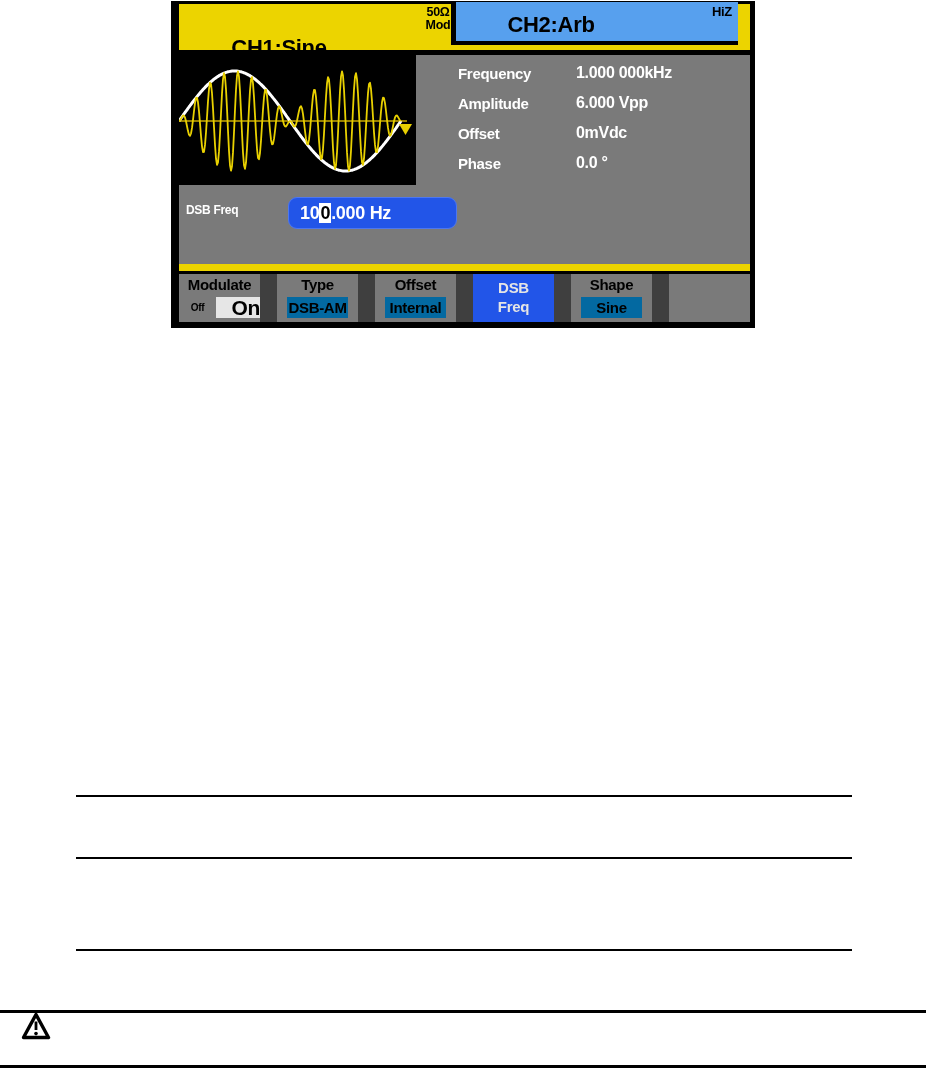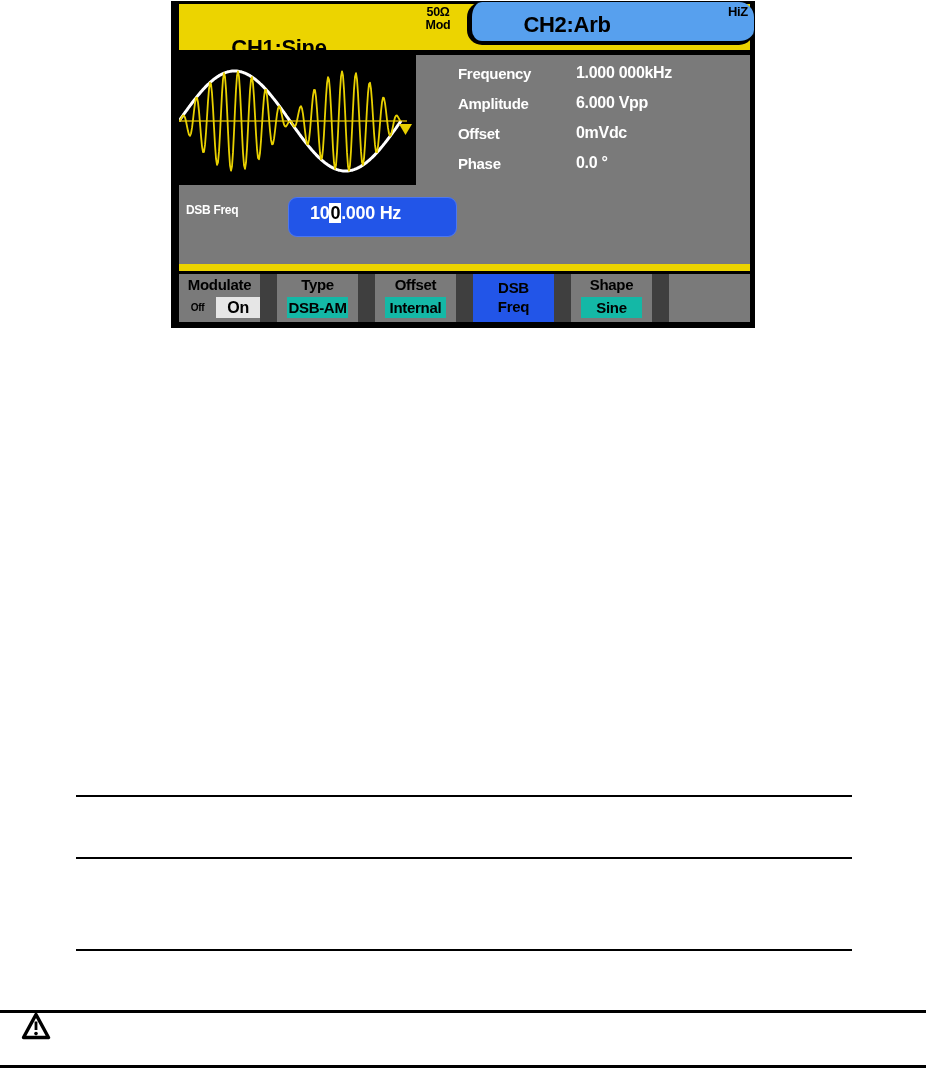--- a/index.html
+++ b/index.html
@@ -8,54 +8,54 @@
 
   
   .screen { position:absolute; left:171px; top:1px; width:584px; height:327px; background:#000; }
   .screen * { font-weight:700; letter-spacing:-0.3px; }
 
   .hdr { position:absolute; left:8px; top:3px; width:571px; height:46px; background:#ecd400; }
   .ch1-title { position:absolute; left:8px; top:13px; width:200px; text-align:center;
                font-size:22px; line-height:22px; color:#000;margin-top:23px; }
   .imp { position:absolute; left:246px; top:5px; width:42px; text-align:center;
          font-size:12.5px; line-height:12.5px; color:#000; }
-  .ch2box { position:absolute; left:296px; top:1px; width:287px; height:43px;
-            background:#57a0ee; border-left:5px solid #000; border-bottom:4px solid #000;border-radius:15px; }
+  .ch2box { position:absolute; left:280px; top:1px; width:287px; height:43px;
+            background:#57a0ee; border-left:5px solid #000; border-bottom:4px solid #000; }
   .ch2-title { position:absolute; left:10px; top:12px; width:170px; text-align:center;
                font-size:22px; line-height:22px; color:#000; }
   .hiz { position:absolute; right:6px; top:2px; font-size:13px; color:#000; }
 
   .graypanel { position:absolute; left:8px; top:54px; width:571px; height:209px; background:#7a7a7a; }
   .wavebox { position:absolute; left:8px; top:54px; width:237px; height:130px; background:#000; }
 
   .param-label { position:absolute; left:287px; width:118px; height:20px;
                  font-size:15px; color:#fff; }
   .param-value { position:absolute; left:405px; width:170px; height:20px;
                  font-size:16px; color:#fff; }
 
   .dsb-label { position:absolute; left:15px; top:202px; font-size:12px; color:#fff; }
-  .dsb-input { position:absolute; left:117px; top:196px; width:169px; height:40px;
+  .dsb-input { position:absolute; left:117px; top:196px; width:169px; height:32px;
                background:#2255e8; border-radius:9px; border:1px solid #4d77f0;
-               color:#fff; font-size:18px; line-height:30px; padding-left:21px; }
+               color:#fff; font-size:18px; line-height:30px; padding-left:11px; }
   .dsb-input .cursor { background:#fff; color:#000; padding:0 1px; }
 
   .ystrip { position:absolute; left:8px; top:263px; width:571px; height:7px; background:#ecd400; }
 
   .menu { position:absolute; left:8px; top:273px; width:571px; height:48px;
           display:grid; grid-template-columns:repeat(6,1fr); gap:17px; background:#3f3f3f; }
   .cell { background:#7a7a7a; overflow:hidden; }
   .cell.active { background:#2255e8; }
   .sk-label { margin-top:2px; text-align:center; font-size:15px; line-height:18px; color:#000; }
-  .sk-btn { margin:3px 10px 0; height:21px; background:#14b8a6; text-align:center;
+  .sk-btn { margin:3px 10px 0; height:21px; background:#0369a1; text-align:center;
             font-size:15px; line-height:21px; color:#000; }
   .sk-row { display:flex; margin-top:3px; align-items:center; }
   .sk-off { width:40px; text-align:center; font-size:10px; color:#000; }
-  .sk-on  { width:47px; height:21px; background:#e6e6e6; text-align:center;
-            font-size:16px; line-height:21px; color:#000; }
-  .sk-two { margin-top:4px; text-align:center; font-size:15px; line-height:19px; color:#000000; }
+  .sk-on  { width:47px; height:21px; background:#e6e6e6; text-align:right;
+            font-size:21px; line-height:21px; color:#000; }
+  .sk-two { margin-top:4px; text-align:center; font-size:15px; line-height:19px; color:#e5e5e5; }
 
   
   .rule { position:absolute; background:#000; }
   .rule-margin { left:76px; width:776px; height:2px; }
   .rule-full { left:0; width:926px; height:3px; }
 
   .warn { position:absolute; left:21px; top:1012px; width:30px; height:29px; }
 </style>
 </head>
 <body>

